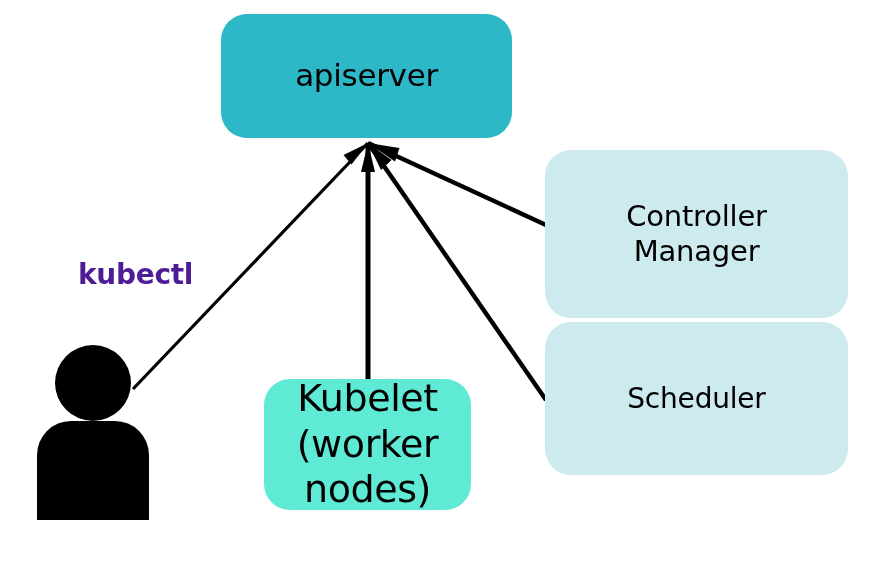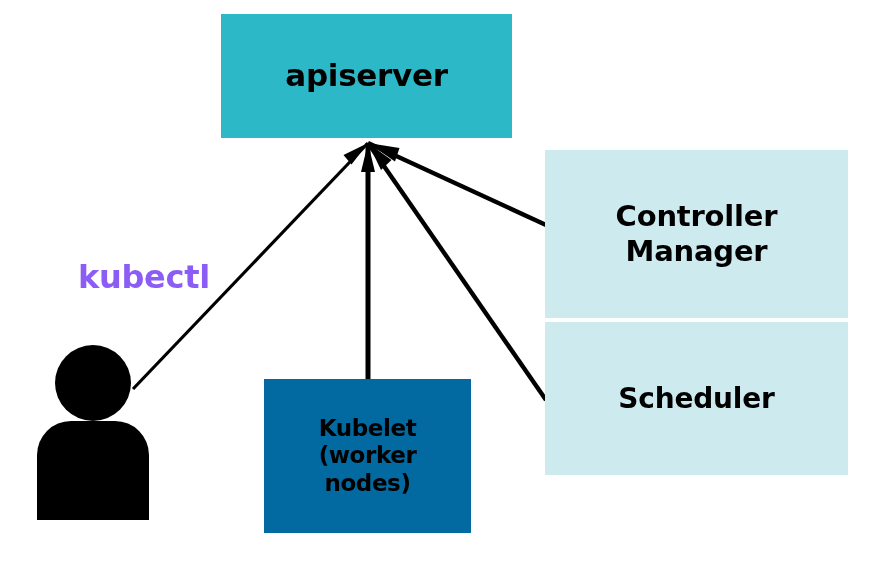--- a/index.html
+++ b/index.html
@@ -25,24 +25,25 @@
     height: 568px;
     pointer-events: none;
   }
   .node {
     position: absolute;
     display: flex;
     align-items: center;
     justify-content: center;
     text-align: center;
     color: #000000;
-    font-weight: bold;
+    font-weight: normal;
     line-height: 1.2;
     box-sizing: border-box;
     white-space: pre-line;
+    border-radius: 26px;
   }
   #node-apiserver {
     left: 221px;
     top: 14px;
     width: 291px;
     height: 124px;
     background: #2cb8c6;
     font-size: 31px;
     letter-spacing: -0.3px;
   }
@@ -61,32 +62,32 @@
     width: 303px;
     height: 153px;
     background: #cdeaef;
     font-size: 28px;
     letter-spacing: -0.2px;
   }
   #node-kubelet {
     left: 264px;
     top: 379px;
     width: 207px;
-    height: 154px;
-    background: #0369a1;
-    font-size: 23px;
+    height: 131px;
+    background: #5eead4;
+    font-size: 38px;
     letter-spacing: -0.4px;
   }
   #label-kubectl {
     position: absolute;
     left: 78px;
     top: 258px;
-    font-size: 32px;
+    font-size: 28px;
     font-weight: bold;
-    color: #8b5cf6;
+    color: #4c1d95;
     letter-spacing: -0.3px;
     white-space: nowrap;
   }
   #actor-user {
     position: absolute;
     left: 36px;
     top: 344px;
     width: 114px;
     height: 178px;
   }

